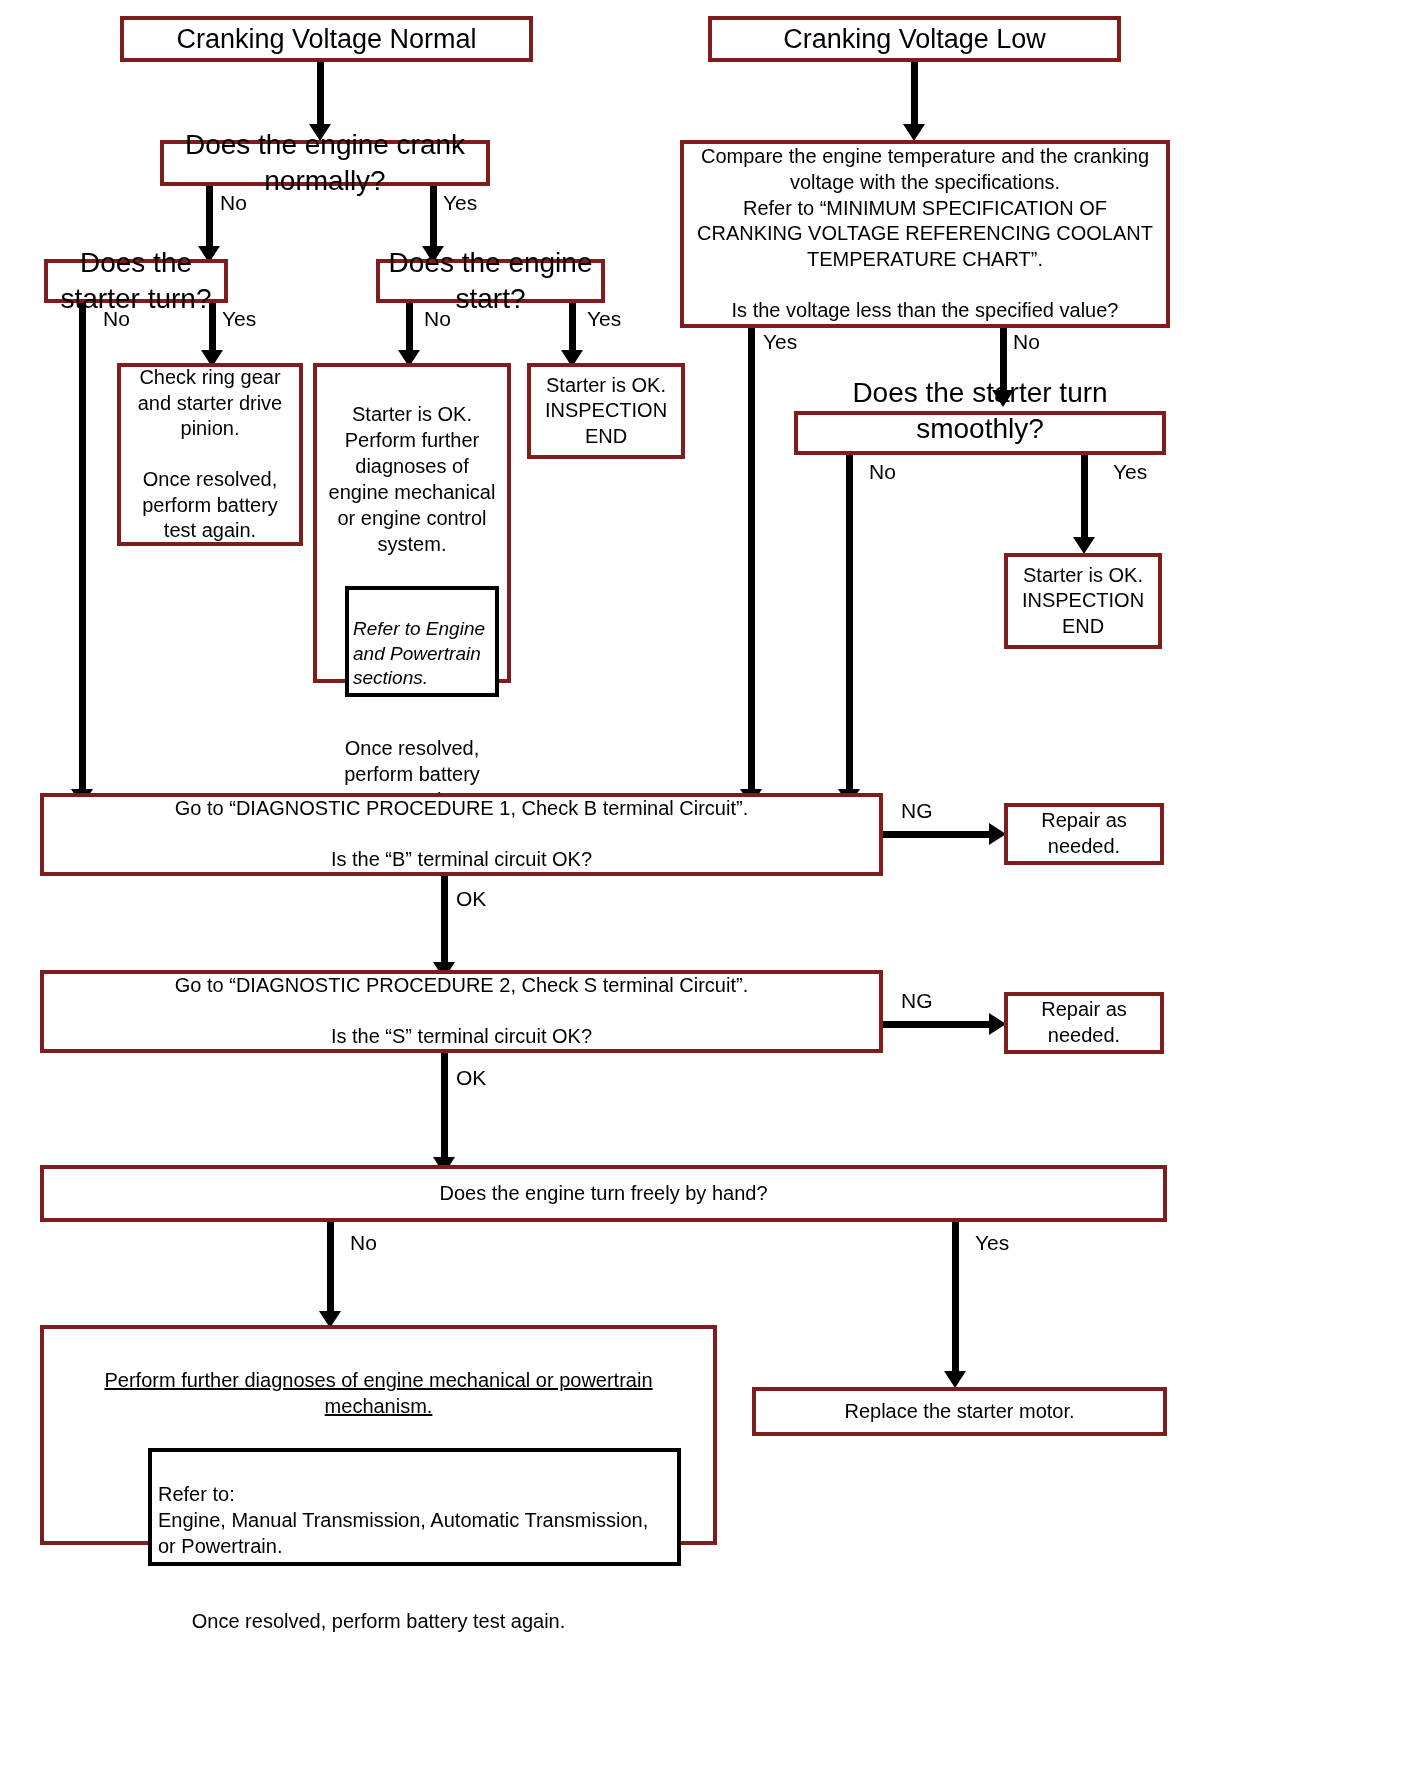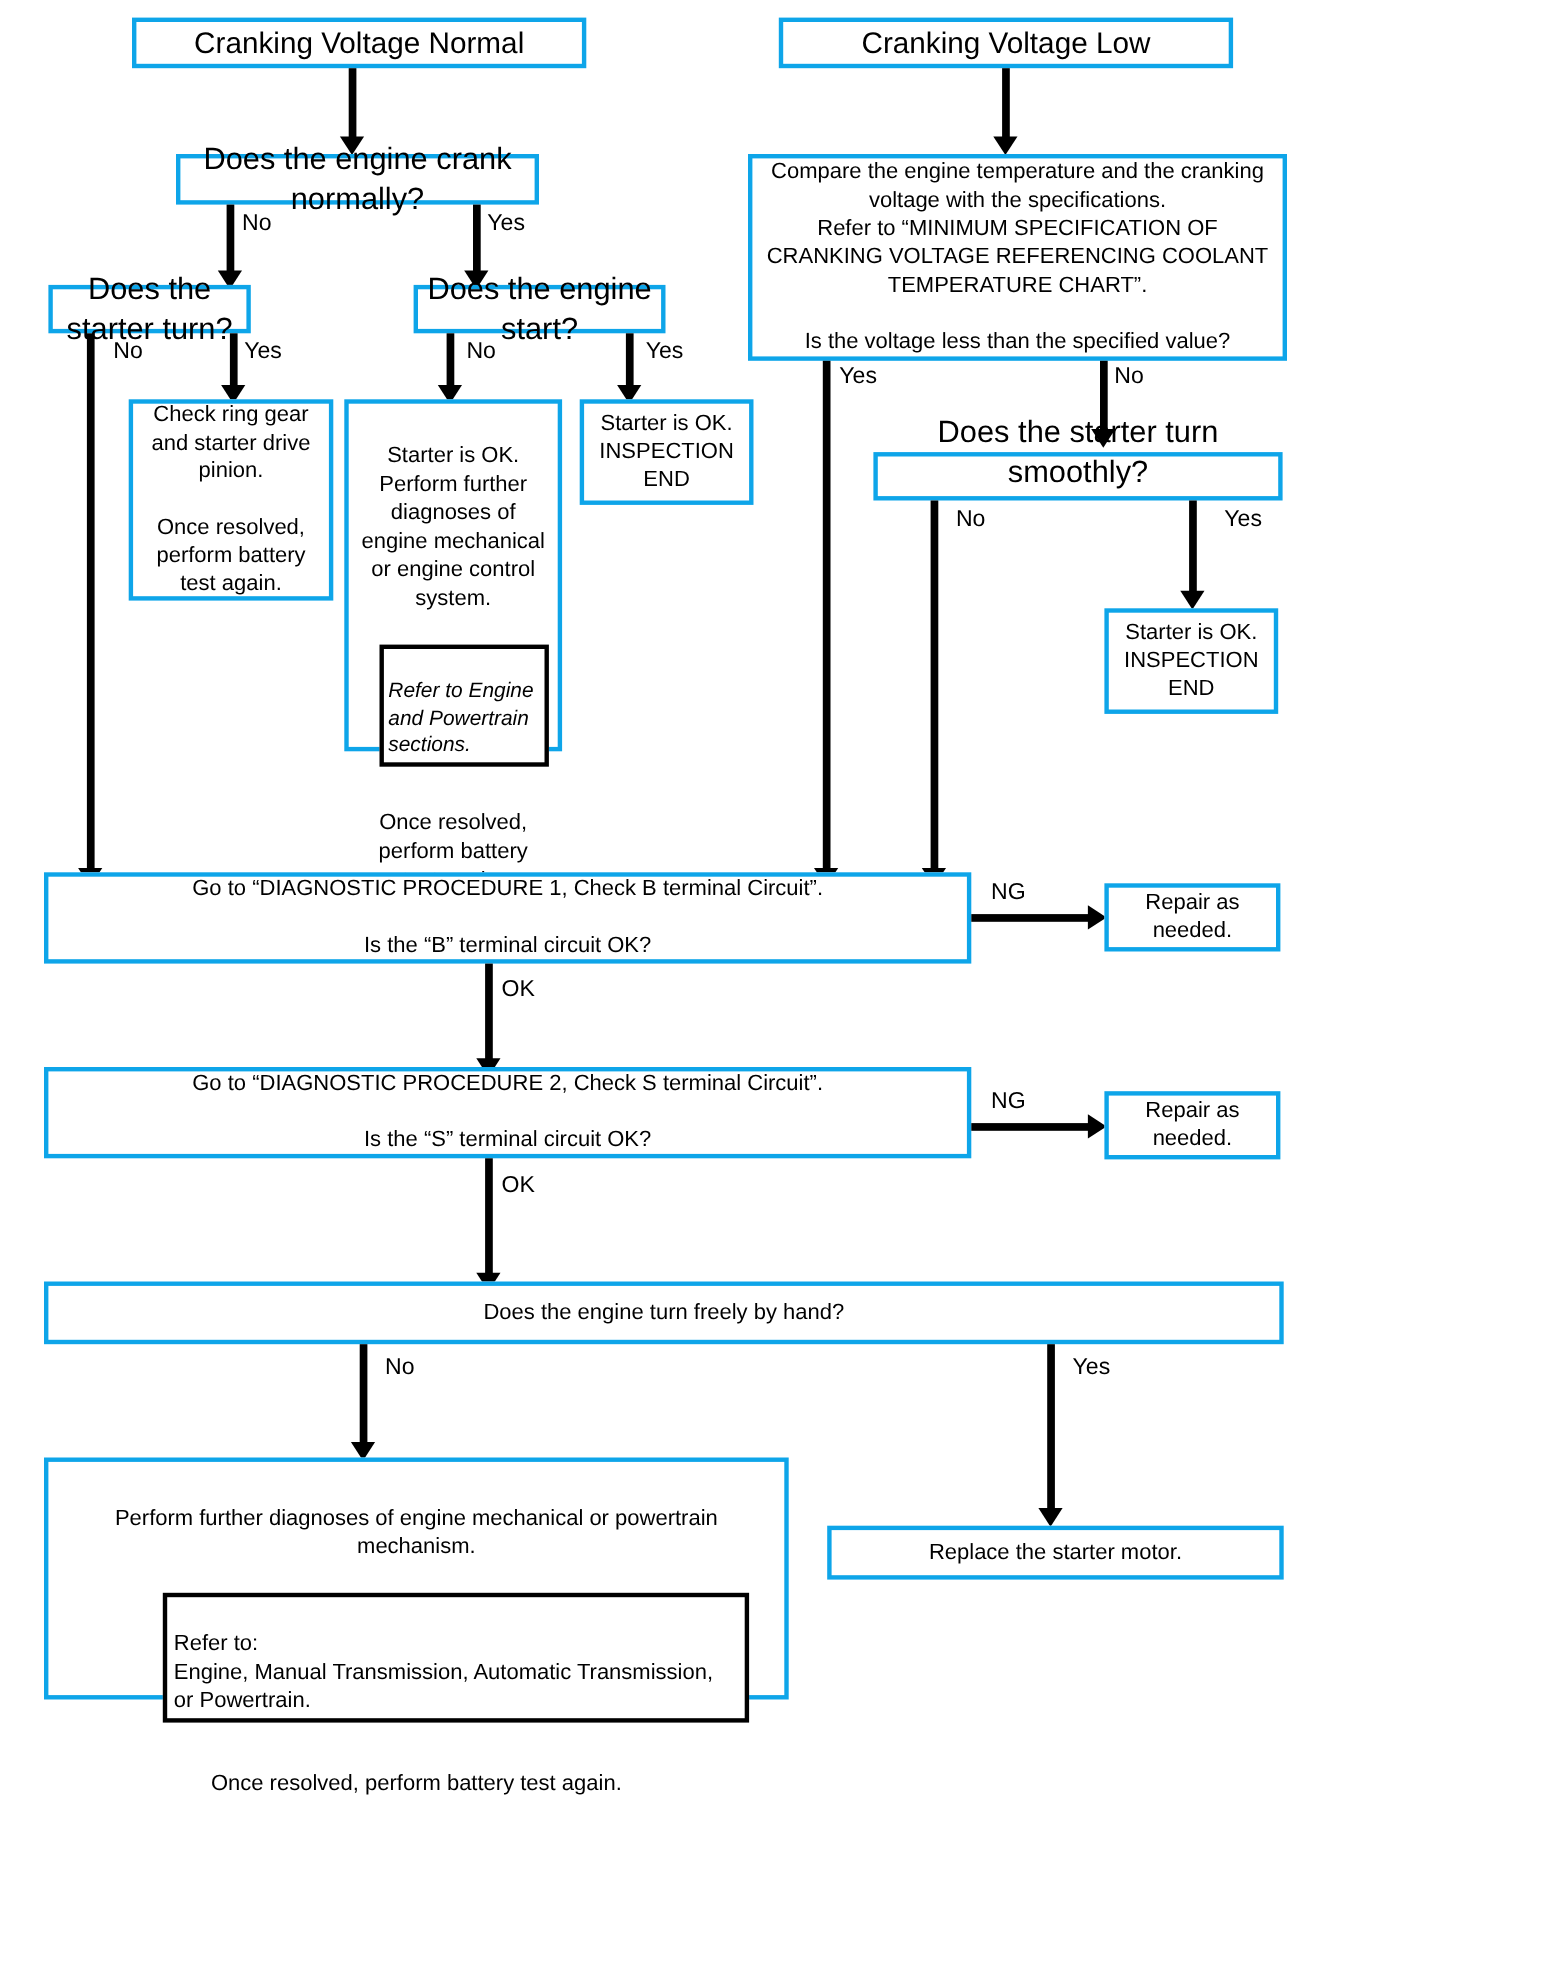--- a/index.html
+++ b/index.html
@@ -13,21 +13,21 @@
   #canvas {
     position: relative;
     width: 1408px;
     height: 1788px;
     background: #ffffff;
     overflow: hidden;
   }
   .node {
     position: absolute;
     box-sizing: border-box;
-    border: 4px solid #0ea5e9;
+    border: 4px solid #7f1d1d;
     background: #fff;
     display: flex;
     align-items: center;
     justify-content: center;
     text-align: center;
     line-height: 1.28;
     white-space: pre-line;
     padding: 4px 6px;
   }
   .node-inner {
@@ -255,21 +255,21 @@
 
   <div class="vline" style="left:327px; top:1222px; height:97px;"></div>
   <div class="arrowhead-down" style="left:319px; top:1311px;"></div>
   <div class="edge-label" style="left:350px; top:1232px;">No</div>
 
   <div class="vline" style="left:952px; top:1222px; height:157px;"></div>
   <div class="arrowhead-down" style="left:944px; top:1371px;"></div>
   <div class="edge-label" style="left:975px; top:1232px;">Yes</div>
 
   <div class="node body-txt" style="left:40px; top:1325px; width:677px; height:220px; display:block; padding:0;">
-    <div style="text-align:center; white-space:pre-line; padding:12px 26px 0 26px; line-height:1.3;">Perform further diagnoses of engine mechanical or powertrain
+    <div style="text-align:center; white-space:pre-line; padding:12px 26px 0 26px; line-height:1.3;text-decoration:underline;">Perform further diagnoses of engine mechanical or powertrain
 mechanism.</div>
     <div class="node-inner body-txt" style="position:relative; margin:4px 32px 0 104px; left:0; top:0; padding:3px 6px;">
       <span>Refer to:
 Engine, Manual Transmission, Automatic Transmission,
 or Powertrain.</span>
     </div>
     <div style="text-align:center; white-space:pre-line; padding-top:16px; line-height:1.3;">Once resolved, perform battery test again.</div>
   </div>
 
   <div class="node body-txt" style="left:752px; top:1387px; width:415px; height:49px;">

